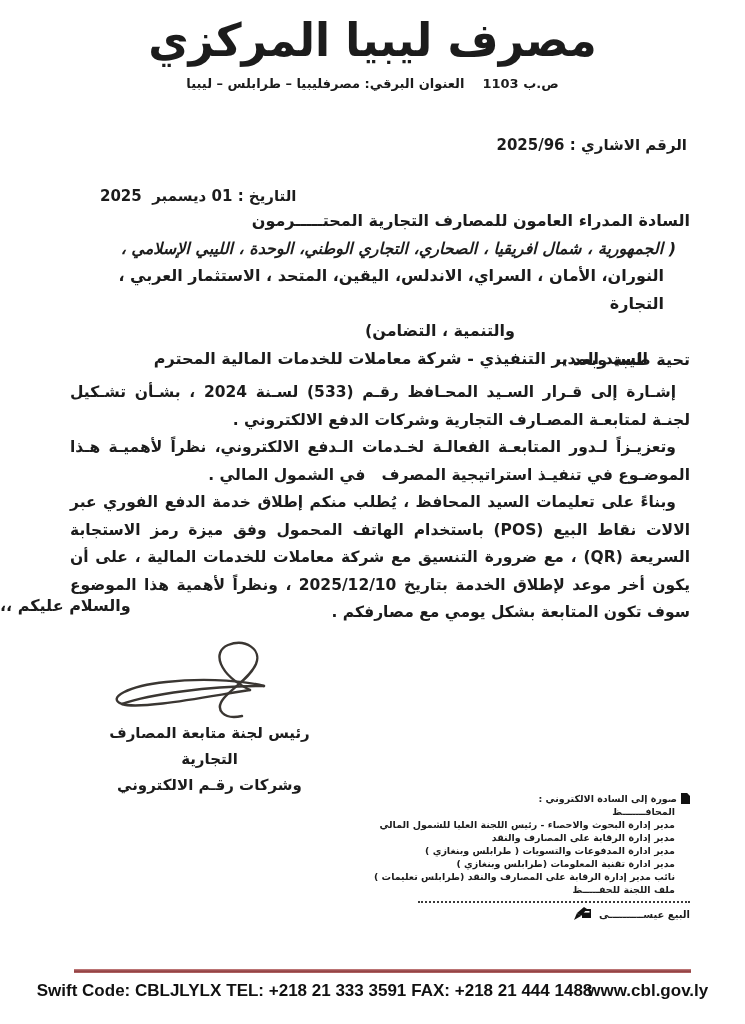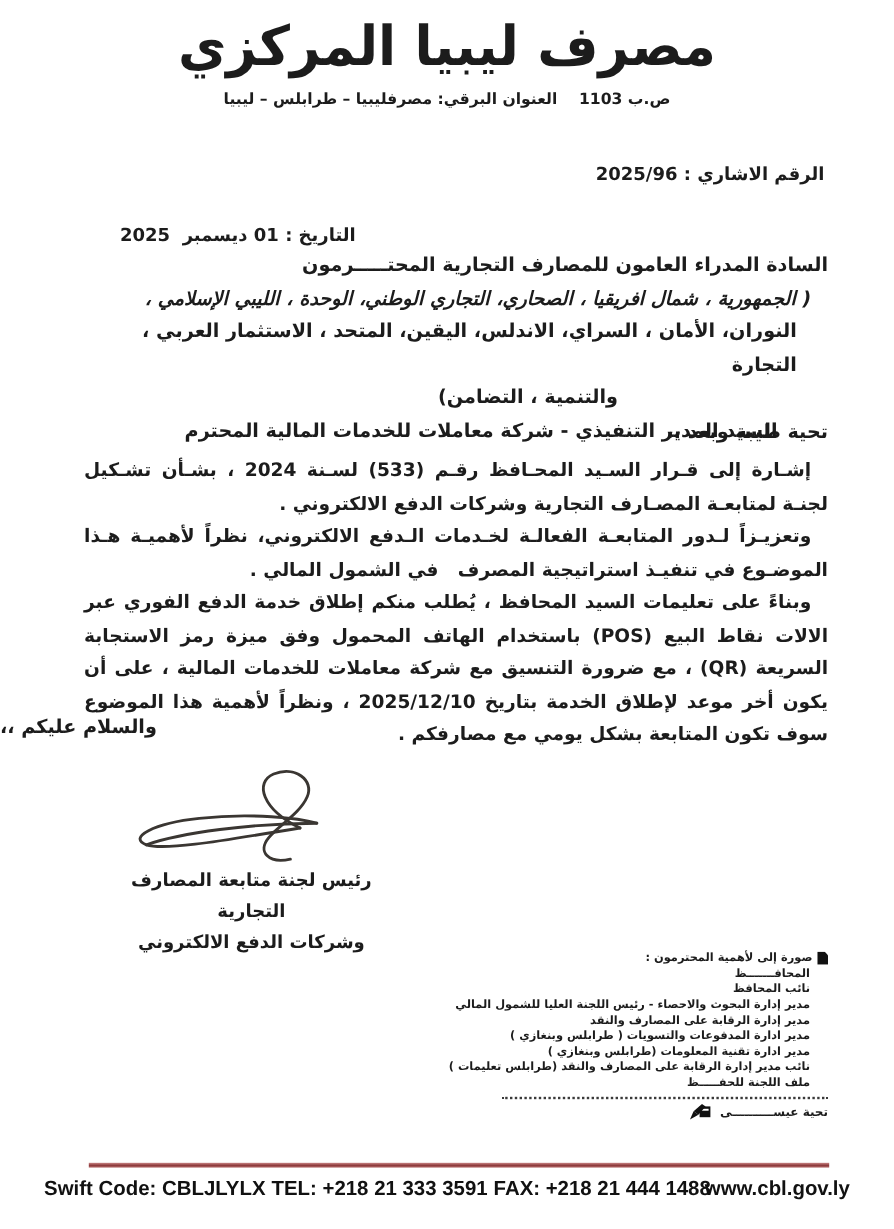--- a/index.html
+++ b/index.html
@@ -94,39 +94,38 @@
 
   <div class="sig-block">
     <svg class="sig-scribble" width="220" height="86" viewBox="0 0 220 86">
       <g fill="none" stroke="#3a3632" stroke-width="2.4" stroke-linecap="round">
         <path d="M150 52 C 118 36 112 14 128 7 C 146 0 162 12 156 26 C 150 40 132 50 124 60 C 114 72 124 82 142 78"></path>
         <path d="M150 52 C 110 58 40 72 22 66 C 6 60 28 48 66 44 C 110 39 150 44 164 48"></path>
         <path d="M22 66 C 50 56 110 48 164 48"></path>
       </g>
     </svg>
     <div class="sig-title">رئيس لجنة متابعة المصارف التجارية</div>
-    <div class="sig-title">وشركات الدفع الالكتروني</div>
+    <div class="sig-title">وشركات رقـم الالكتروني</div>
   </div>
 
   <div class="cc-block">
     <div class="cc-heading">
       <span class="doc-icon"></span>
-      <span>صورة إلى لأهمية المحترمون :</span>
+      <span>صورة إلى السادة الالكتروني :</span>
     </div>
     <div class="cc-item">المحافـــــــظ</div>
-    <div class="cc-item">نائب المحافظ</div>
     <div class="cc-item">مدير إدارة البحوث والاحصاء - رئيس اللجنة العليا للشمول المالي</div>
     <div class="cc-item">مدير إدارة الرقابة على المصارف والنقد</div>
     <div class="cc-item">مدير ادارة المدفوعات والتسويات ( طرابلس وبنغازي )</div>
     <div class="cc-item">مدير ادارة تقنية المعلومات (طرابلس وبنغازي )</div>
     <div class="cc-item">نائب مدير إدارة الرقابة على المصارف والنقد (طرابلس تعليمات )</div>
     <div class="cc-item">ملف اللجنة للحفـــــظ</div>
     <div class="cc-sep"></div>
     <div class="cc-clerk">
-      <span>تحية عيســــــــــى</span>
+      <span>البيع عيســــــــــى</span>
       <svg class="pen-icon" width="20" height="14" viewBox="0 0 20 14">
         <rect x="8" y="2" width="9" height="9" fill="#111"></rect>
         <rect x="9.5" y="4" width="6" height="1.6" fill="#fff"></rect>
         <path d="M0 13 L3 6 L7 9 Z" fill="#111"></path>
         <path d="M3 6 L10 0 L13 2 L7 9 Z" fill="#111"></path>
       </svg>
     </div>
   </div>
 
   <div class="footer-rule"></div>

